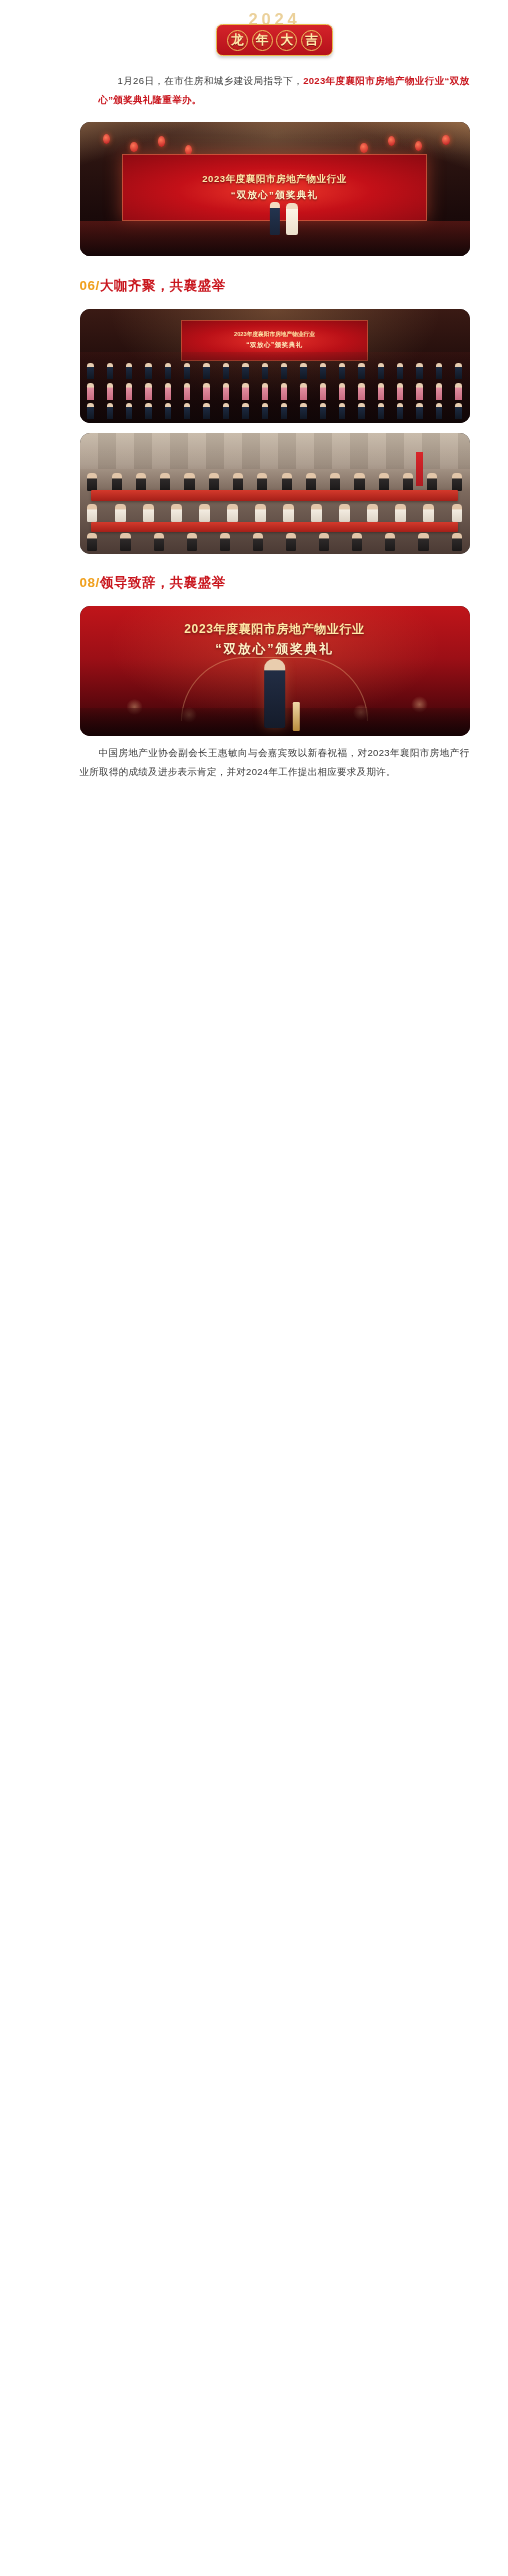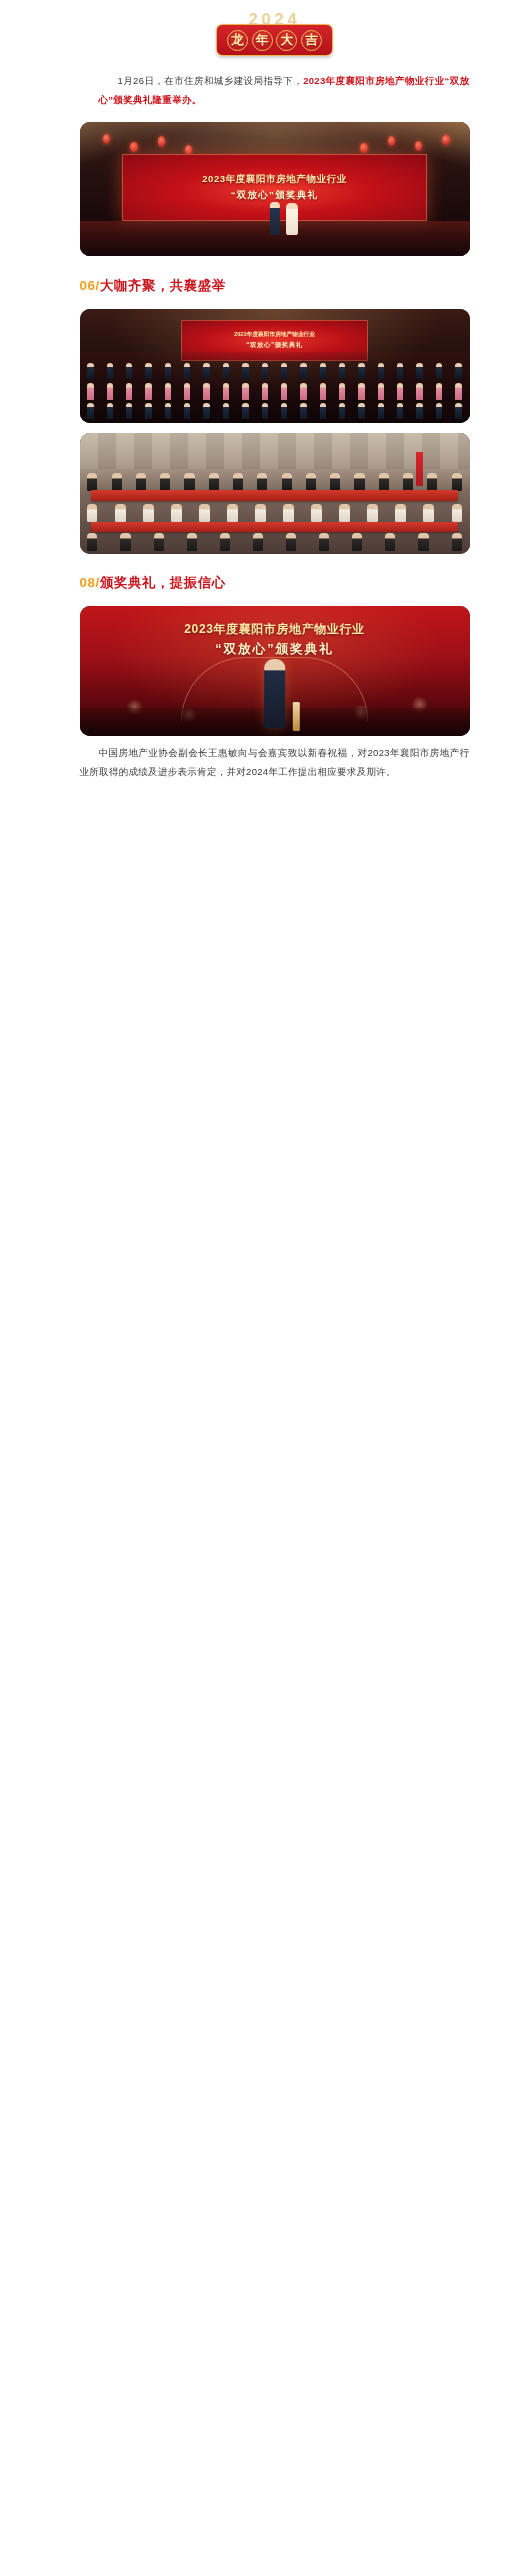--- a/index.html
+++ b/index.html
@@ -515,21 +515,21 @@
           <i></i>
           <i></i>
           <i></i>
           <i></i>
       </div>
     </div>
   </div>
 
 
   <div class="section-head">
-    <span class="num">08/</span><span class="txt">颁奖典礼，提振信心</span>
+    <span class="num">08/</span><span class="txt">领导致辞，共襄盛举</span>
   </div>
 
   <div class="photo-wrap">
     <div class="photo photo-4">
       <div class="p4-bg"></div>
       <div class="p4-title-1">2023年度襄阳市房地产物业行业</div>
       <div class="p4-title-2">“双放心”颁奖典礼</div>
       <div class="p4-arch"></div>
       <div class="p4-spots">
         <span style="left:12%;bottom:16%"></span>

